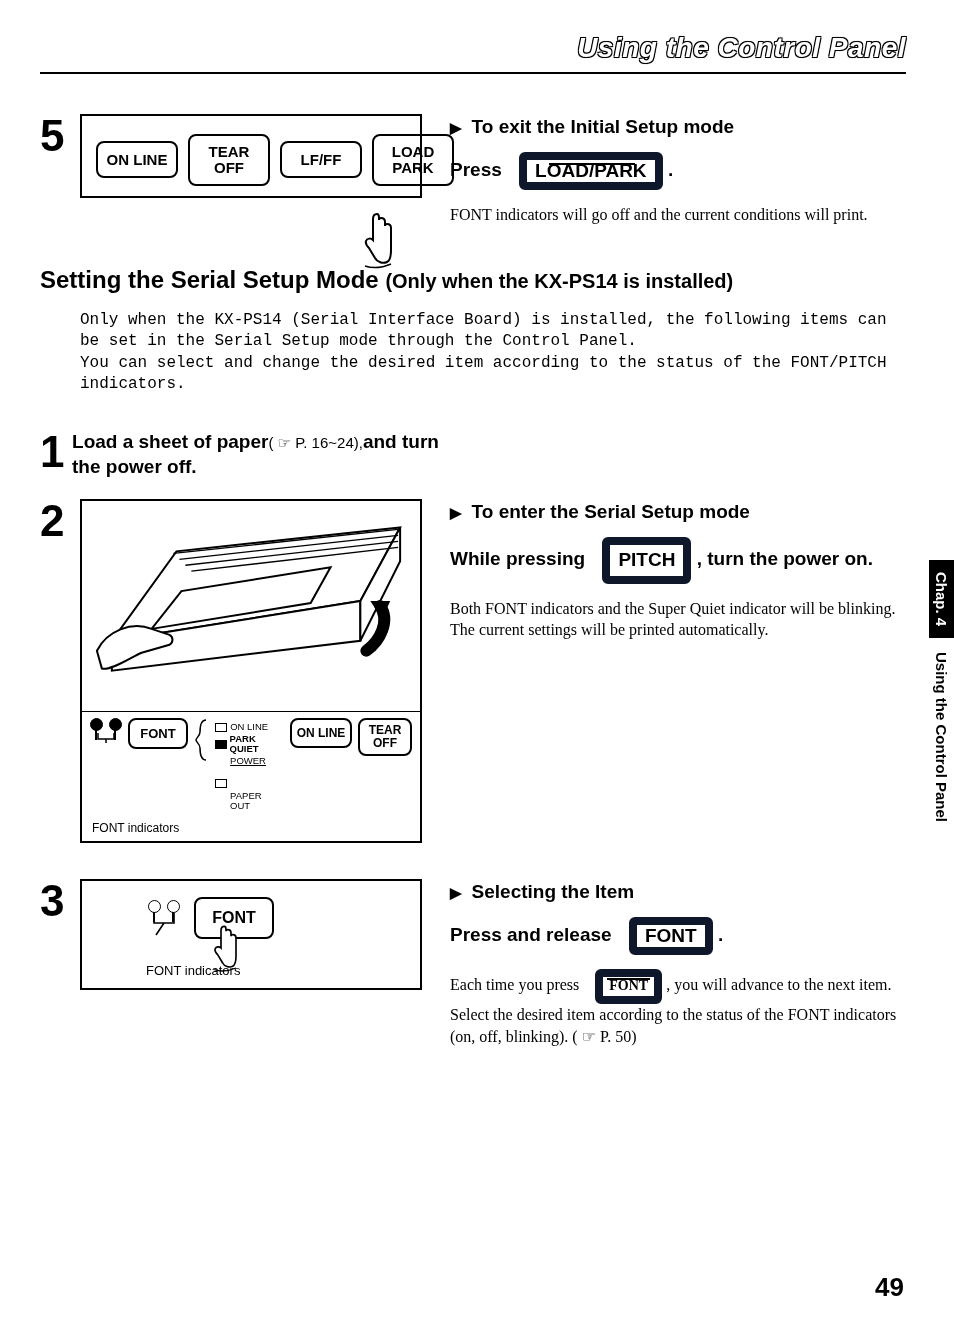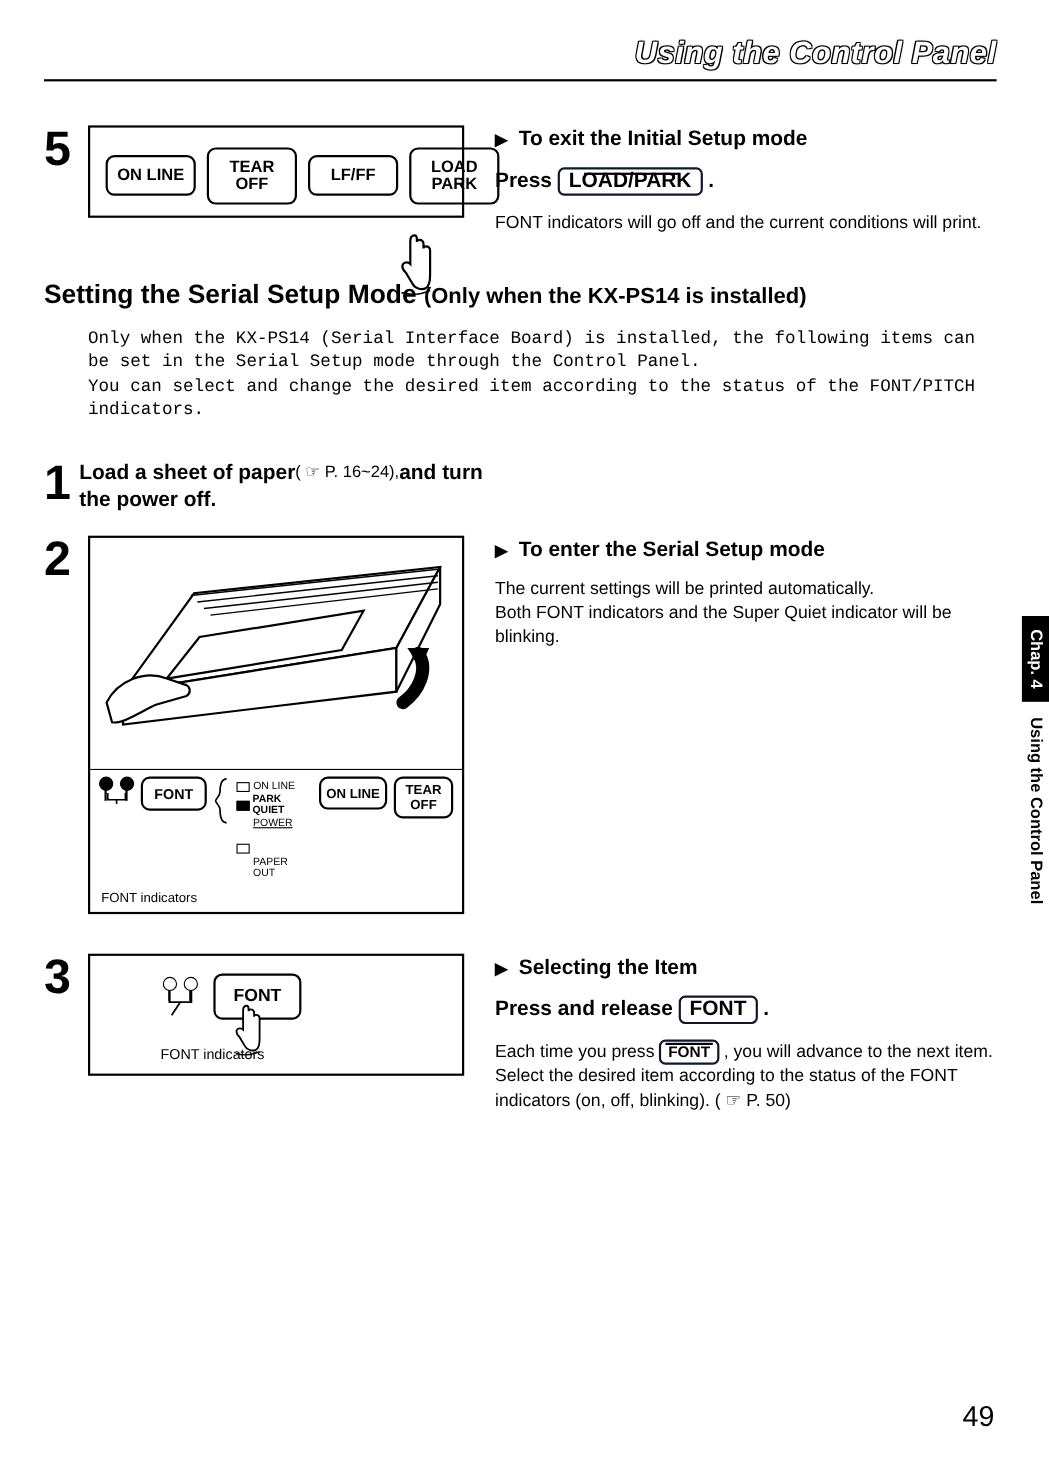--- a/index.html
+++ b/index.html
@@ -15,23 +15,23 @@
   .step-num { font-size: 44px; font-weight: bold; width: 40px; line-height: 1; }
   .left-col { display: flex; align-items: flex-start; }
   .diagram-box { border: 2px solid #000; padding: 18px 14px 10px 14px; display: flex; align-items: center; gap: 10px; width: 342px; box-sizing: border-box; }
   .btn { border: 2.5px solid #000; border-radius: 8px; padding: 8px 6px; font-size: 15px; font-weight: bold; text-align: center; min-width: 66px; }
   .btn-stack { display: flex; flex-direction: column; line-height: 1.05; }
   .hand-svg { width: 42px; height: 60px; margin-left: -30px; margin-top: 50px; position: relative; z-index: 1; }
   .right-col { flex: 1; font-size: 17px; }
   .bullet-head { display: flex; gap: 10px; font-weight: bold; font-size: 19px; margin-bottom: 10px; line-height: 1.35; }
   .tri { font-size: 15px; line-height: 28px; }
   .press-line { font-weight: bold; font-size: 19px; margin-bottom: 14px; }
-  .keycap { display: inline-block; border: 2px solid #0f172a; border-radius: 6px; padding: 0 8px; font-weight: bold; vertical-align: middle; position: relative; }
+  .keycap { display: inline-block; border: 8px solid #0f172a; border-radius: 6px; padding: 0 8px; font-weight: bold; vertical-align: middle; position: relative; margin-left: 12px; }
   .keycap.overline::before { content: ""; position: absolute; top: 3px; left: 22px; right: 20px; height: 2px; background: #000; }
-  .body-text { font-size: 16px; line-height: 1.35; }
+  .body-text { font-size: 16px; line-height: 1.35; font-family: Liberation Serif, serif; }
   .section-heading { font-size: 24px; font-weight: bold; margin: 40px 0 16px 0; }
   .section-heading .sub { font-size: 20px; }
   .intro { margin-left: 40px; font-size: 16px; line-height: 1.35; margin-bottom: 34px; font-family: Liberation Mono, monospace; }
   .step1-line { font-weight: bold; font-size: 19px; line-height: 1.3; }
   .step1-line .not-bold { font-weight: normal; }
   .hand-icon-inline { display: inline-block; vertical-align: middle; font-size: 15px; }
   .diagram2 { border: 2px solid #000; width: 342px; box-sizing: border-box; position: relative; }
   .diagram2 .printer-svg { width: 100%; height: 210px; display: block; }
   .diagram2 .panel { display: flex; align-items: flex-start; gap: 6px; padding: 6px 8px 10px 8px; border-top: 1px solid #000; }
   .mini-labels { display: flex; flex-direction: column; gap: 2px; font-size: 9.5px; line-height: 1.05; padding-top: 4px; }
@@ -40,21 +40,21 @@
   .sq.fill { background: #000; }
   .diagram3 { border: 2px solid #000; width: 342px; box-sizing: border-box; padding: 16px 18px 10px 66px; position: relative; }
   .diagram3 .content { display: flex; align-items: center; gap: 14px; }
   .led-pair { display: flex; gap: 6px; }
   .led { width: 11px; height: 11px; border: 1.8px solid #000; border-radius: 50%; position: relative; }
   .led::after { content: ""; position: absolute; width: 2px; height: 10px; background: #000; left: 3.5px; top: 11px; }
   .font-ind-label { font-size: 13px; margin-top: 24px; margin-left: -2px; }
   .side-tab { position: absolute; right: 0; top: 560px; display: flex; flex-direction: column; align-items: center; }
   .tab-black { background: #000; color: #fff; writing-mode: vertical-rl; font-size: 15px; font-weight: bold; padding: 12px 4px; }
   .tab-white { writing-mode: vertical-rl; font-size: 15px; font-weight: bold; padding: 14px 4px 30px 4px; }
-  .page-num { position: absolute; right: 50px; bottom: 30px; font-size: 26px; font-weight: normal; }
+  .page-num { position: absolute; right: 50px; bottom: 30px; font-size: 26px; font-weight: bold; }
 </style>
 </head>
 <body>
 
 <div class="page">
 
   <div class="header-title">Using the Control Panel</div>
   <hr class="hr">
 
   <div class="row">
@@ -173,23 +173,28 @@
           </div>
         </div>
         <div style="font-size:12px; padding:0 0 6px 10px;">FONT indicators</div>
       </div>
     </div>
     <div class="right-col">
       <div class="bullet-head">
         <span class="tri">▶</span>
         <span>To enter the Serial Setup mode</span>
       </div>
+      <div class="press-line" style="line-height:1.6;">
+        <span>While pressing </span>
+        <span class="keycap">PITCH</span>
+        <span> , turn the power on.</span>
+      </div>
       <div class="body-text">
+        <div>Both FONT indicators and the Super Quiet indicator will be blinking.</div>
         <div>The current settings will be printed automatically.</div>
-        <div>Both FONT indicators and the Super Quiet indicator will be blinking.</div>
       </div>
     </div>
   </div>
 
   <div class="row">
     <div class="left-col">
       <div class="step-num">3</div>
       <div class="diagram3">
         <div class="content">
           <div style="display:flex; flex-direction:column; align-items:center;">

